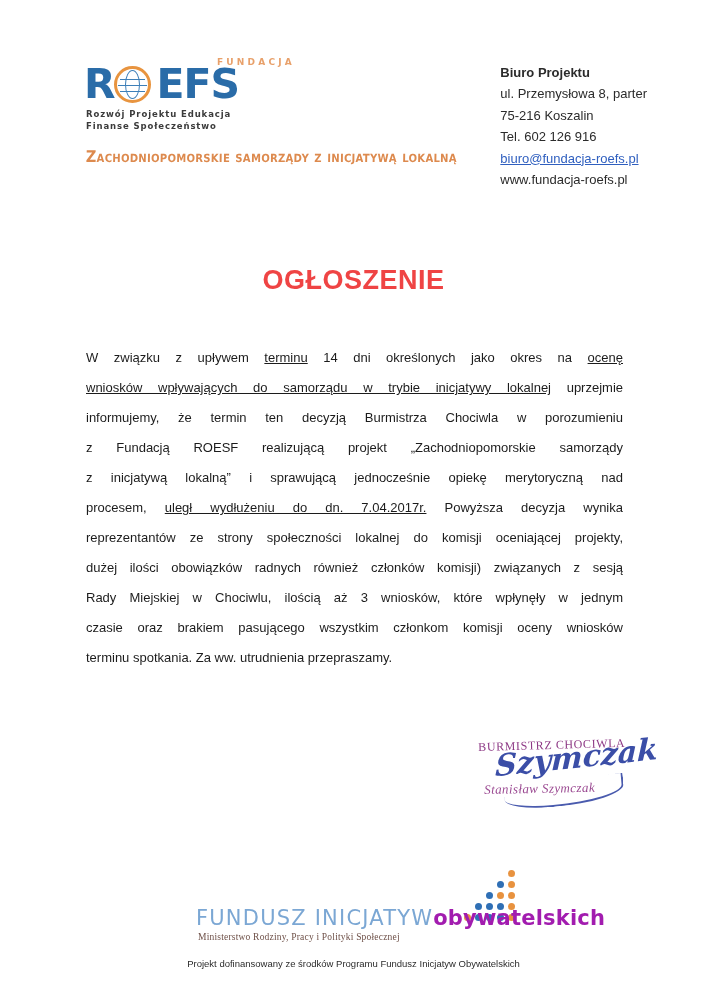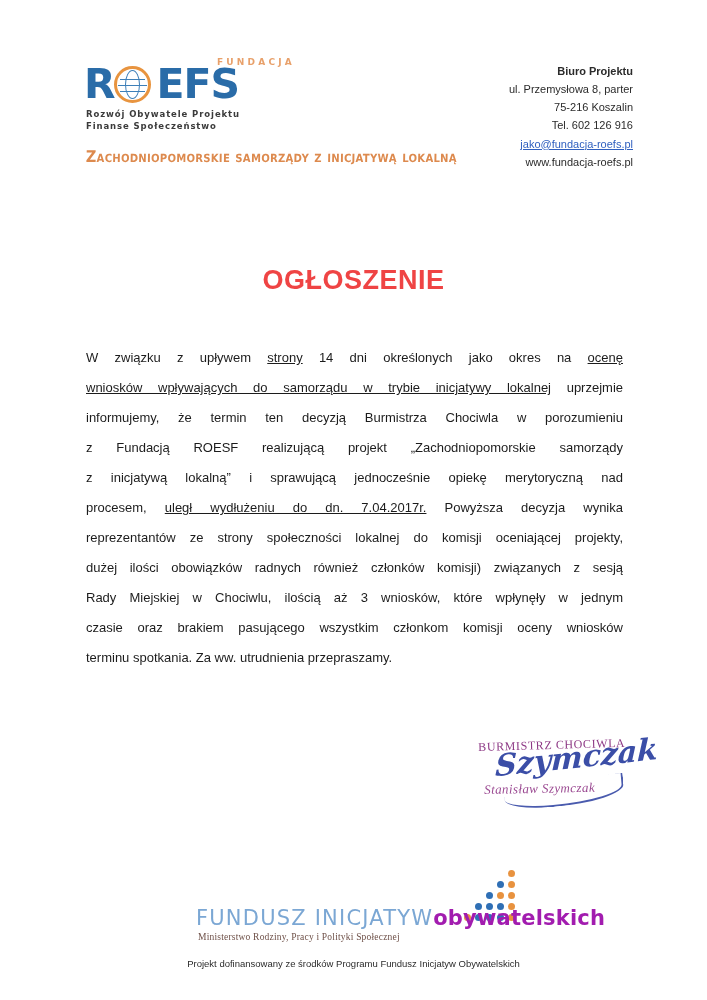--- a/index.html
+++ b/index.html
@@ -103,24 +103,23 @@
     font-size: 8.5px;
     letter-spacing: 0.9px;
     color: #3b3b3b;
     line-height: 1.45;
     font-family: "DejaVu Sans", sans-serif;
     font-weight: bold;
   }
 
   .contact {
     position: absolute;
-    right: 74px;
+    right: 60px;
     top: 6px;
-    text-align: right;
-    font-size: 11px;
+    font-size: 13px;
     line-height: 1.65;
     color: #2b2b2b;
     font-family: "Liberation Sans", sans-serif;
   }
   .contact .b { font-weight: bold; }
   .contact .mail {
     color: #2f5fbf;
     text-decoration: underline;
   }
 
@@ -308,41 +307,41 @@
     <div class="roefs-logo">
       <div class="roefs-fundacja">FUNDACJA</div>
       <div class="roefs-word">
         <span class="r">R</span><span style="display:inline-block;width:42px"></span><span class="efs">EFS</span>
       </div>
       <div class="globe">
         <div class="globe-h2"></div>
         <div class="globe-h3"></div>
       </div>
       <div class="roefs-sub">
-        <div>Rozwój Obywatele Projektu</div>
+        <div>Rozwój Projektu Edukacja</div>
         <div>Finanse Społeczeństwo</div>
       </div>
     </div>
 
     <div class="contact">
       <div class="b">Biuro Projektu</div>
       <div>ul. Przemysłowa 8, parter</div>
       <div>75-216 Koszalin</div>
       <div>Tel. 602 126 916</div>
-      <div class="mail">jako@fundacja-roefs.pl</div>
+      <div class="mail">biuro@fundacja-roefs.pl</div>
       <div>www.fundacja-roefs.pl</div>
     </div>
   </div>
 
   <div class="banner">Zachodniopomorskie samorządy z inicjatywą lokalną</div>
 
   <div class="doc-title">OGŁOSZENIE</div>
 
   <div class="body-text">
-      <span class="line"><span>W związku z upływem </span><span class="u">strony</span><span>  14 dni określonych  jako okres na </span><span class="u">ocenę</span></span>
+      <span class="line"><span>W związku z upływem </span><span class="u">terminu</span><span>  14 dni określonych  jako okres na </span><span class="u">ocenę</span></span>
       <span class="line"><span class="u">wniosków wpływających do samorządu w trybie inicjatywy lokalnej</span><span> uprzejmie</span></span>
       <span class="line"><span>informujemy, że termin ten decyzją Burmistrza Chociwla w porozumieniu</span></span>
       <span class="line"><span>z Fundacją ROESF realizującą projekt „Zachodniopomorskie samorządy</span></span>
       <span class="line"><span>z inicjatywą lokalną” i sprawującą jednocześnie opiekę merytoryczną nad</span></span>
       <span class="line"><span>procesem, </span><span class="u">uległ wydłużeniu  do dn. 7.04.2017r.</span><span>  Powyższa decyzja wynika</span></span>
       <span class="line"><span>reprezentantów ze strony społeczności lokalnej do komisji oceniającej projekty,</span></span>
       <span class="line"><span>dużej ilości obowiązków radnych również członków komisji) związanych z sesją</span></span>
       <span class="line"><span>Rady Miejskiej w Chociwlu, ilością aż 3 wniosków, które wpłynęły w jednym</span></span>
       <span class="line"><span>czasie oraz brakiem pasującego wszystkim członkom komisji oceny wniosków</span></span>
       <span class="line last"><span>terminu spotkania. Za ww. utrudnienia przepraszamy.</span></span>

